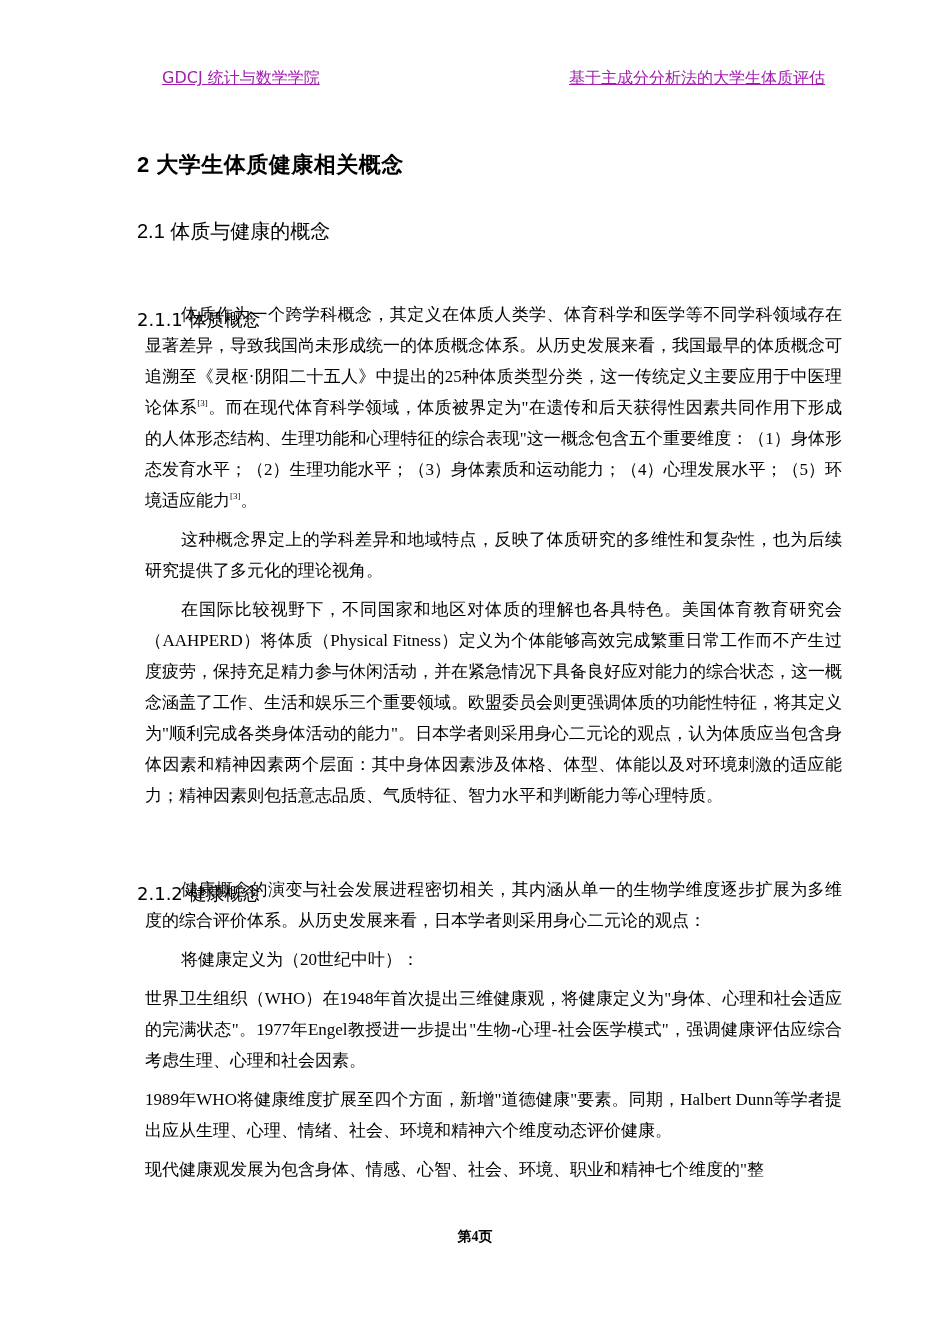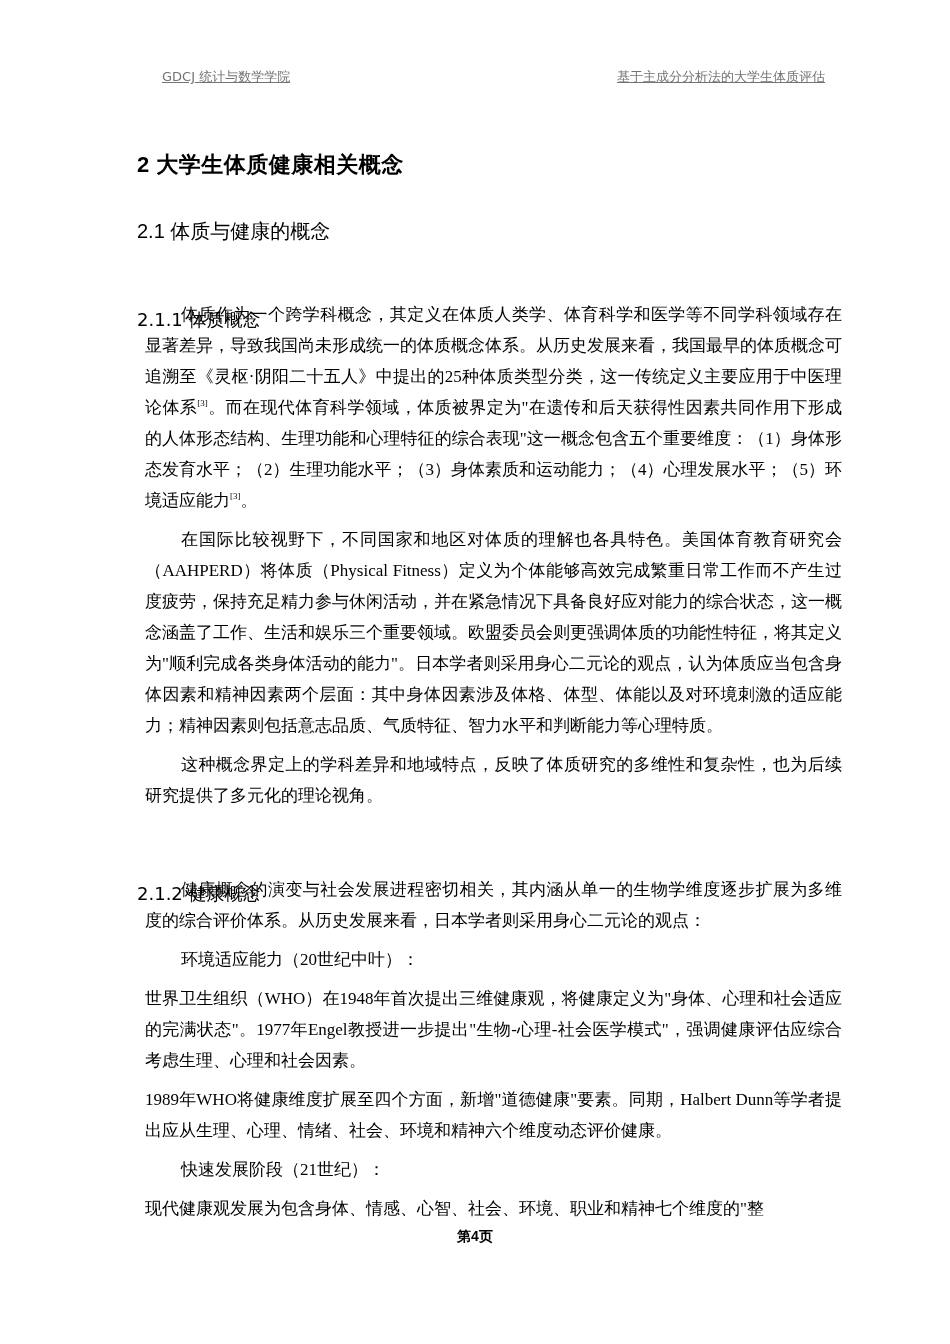--- a/index.html
+++ b/index.html
@@ -1,53 +1,52 @@
 <!DOCTYPE html>
 <html><head>
 <meta charset="utf-8">
 <style>
   html, body { margin: 0; padding: 0; background: #ffffff; }
   body { width: 950px; height: 1344px; position: relative; overflow: hidden; color: #000; }
   .page { position: absolute; left: 0; top: 0; width: 950px; height: 1344px; background: #fff; }
-  .hdr { position: absolute; top: 68px; font-family: "DejaVu Sans", sans-serif; font-size: 13px; text-decoration: underline; color: #737373; letter-spacing: 0px; }
+  .hdr { position: absolute; top: 68px; font-family: "DejaVu Sans", sans-serif; font-size: 16px; text-decoration: underline; color: #a21caf; letter-spacing: 0px; }
   .hdr-left { left: 162px; }
   .hdr-right { right: 125px; }
   .h1 { position: absolute; left: 137px; top: 150px; font-family: Liberation Sans, sans-serif; font-weight: bold; font-size: 22px; letter-spacing: 0.5px; }
   .h2 { position: absolute; left: 137px; top: 218px; font-family: Liberation Sans, sans-serif; font-size: 20px; }
   .h3 { position: absolute; left: 137px; font-family: "DejaVu Sans", sans-serif; font-size: 18px; margin-top: 44px; }
   .body-text { position: absolute; left: 137px; width: 713px; font-family: "Liberation Serif", "DejaVu Serif", serif; font-size: 17px; line-height: 31px; text-align: justify; }
   .indent { text-indent: 36px; }
   sup { font-size: 9px; line-height: 0; vertical-align: super; }
-  .footer { position: absolute; top: 1228px; left: 0; width: 950px; text-align: center; font-family: Liberation Sans, sans-serif; font-weight: bold; font-size: 14px; }
+  .footer { position: absolute; top: 1228px; left: 0; width: 950px; text-align: center; font-family: Liberation Serif, serif; font-weight: bold; font-size: 14px; }
   p { margin: 8px; }
 </style>
 </head>
 <body>
 
 <div class="page">
 
   <div class="hdr hdr-left">GDCJ 统计与数学学院</div>
   <div class="hdr hdr-right">基于主成分分析法的大学生体质评估</div>
 
   <div class="h1">2  大学生体质健康相关概念</div>
   <div class="h2">2.1 体质与健康的概念</div>
 
   <div class="h3" style="top:264px;">2.1.1 体质概念</div>
 
   <div class="body-text" style="top:291px;">
     <p class="indent"><span>体质作为一个跨学科概念，其定义在体质人类学、体育科学和医学等不同学科领域存在显著差异，导致我国尚未形成统一的体质概念体系。从历史发展来看，我国最早的体质概念可追溯至《灵枢·阴阳二十五人》中提出的25种体质类型分类，这一传统定义主要应用于中医理论体系</span><sup>[3]</sup><span>。而在现代体育科学领域，体质被界定为"在遗传和后天获得性因素共同作用下形成的人体形态结构、生理功能和心理特征的综合表现"这一概念包含五个重要维度：（1）身体形态发育水平；（2）生理功能水平；（3）身体素质和运动能力；（4）心理发展水平；（5）环境适应能力</span><sup>[3]</sup><span>。</span></p>
+    <p class="indent">这种概念界定上的学科差异和地域特点，反映了体质研究的多维性和复杂性，也为后续研究提供了多元化的理论视角。</p>
     <p class="indent">在国际比较视野下，不同国家和地区对体质的理解也各具特色。美国体育教育研究会（AAHPERD）将体质（Physical Fitness）定义为个体能够高效完成繁重日常工作而不产生过度疲劳，保持充足精力参与休闲活动，并在紧急情况下具备良好应对能力的综合状态，这一概念涵盖了工作、生活和娱乐三个重要领域。欧盟委员会则更强调体质的功能性特征，将其定义为"顺利完成各类身体活动的能力"。日本学者则采用身心二元论的观点，认为体质应当包含身体因素和精神因素两个层面：其中身体因素涉及体格、体型、体能以及对环境刺激的适应能力；精神因素则包括意志品质、气质特征、智力水平和判断能力等心理特质。</p>
-    <p class="indent">这种概念界定上的学科差异和地域特点，反映了体质研究的多维性和复杂性，也为后续研究提供了多元化的理论视角。</p>
   </div>
 
   <div class="h3" style="top:838px;">2.1.2 健康概念</div>
 
   <div class="body-text" style="top:866px;">
     <p class="indent">健康概念的演变与社会发展进程密切相关，其内涵从单一的生物学维度逐步扩展为多维度的综合评价体系。从历史发展来看，日本学者则采用身心二元论的观点：</p>
-    <p class="indent">环境适应能力（20世纪中叶）：</p>
+    <p class="indent">将健康定义为（20世纪中叶）：</p>
     <p>世界卫生组织（WHO）在1948年首次提出三维健康观，将健康定义为"身体、心理和社会适应的完满状态"。1977年Engel教授进一步提出"生物-心理-社会医学模式"，强调健康评估应综合考虑生理、心理和社会因素。</p>
     <p>1989年WHO将健康维度扩展至四个方面，新增"道德健康"要素。同期，Halbert Dunn等学者提出应从生理、心理、情绪、社会、环境和精神六个维度动态评价健康。</p>
-    <p class="indent">快速发展阶段（21世纪）：</p>
     <p>现代健康观发展为包含身体、情感、心智、社会、环境、职业和精神七个维度的"整</p>
   </div>
 
   <div class="footer">第4页</div>
 </div>
 
 </body></html>

